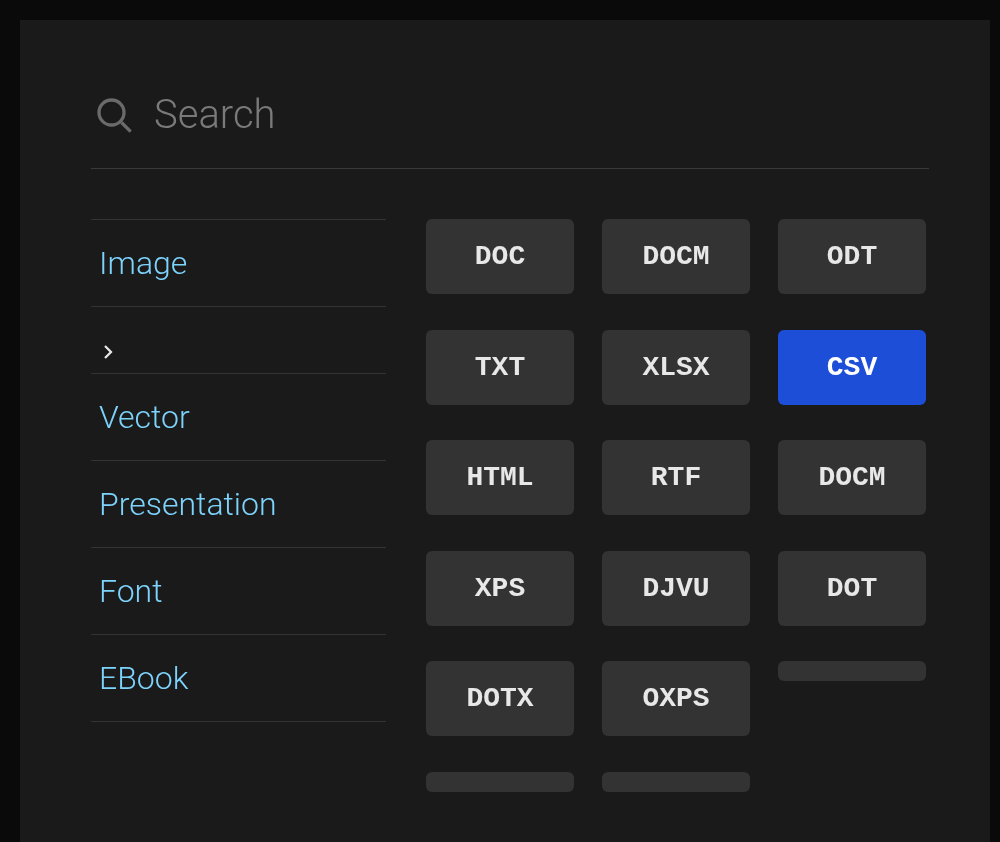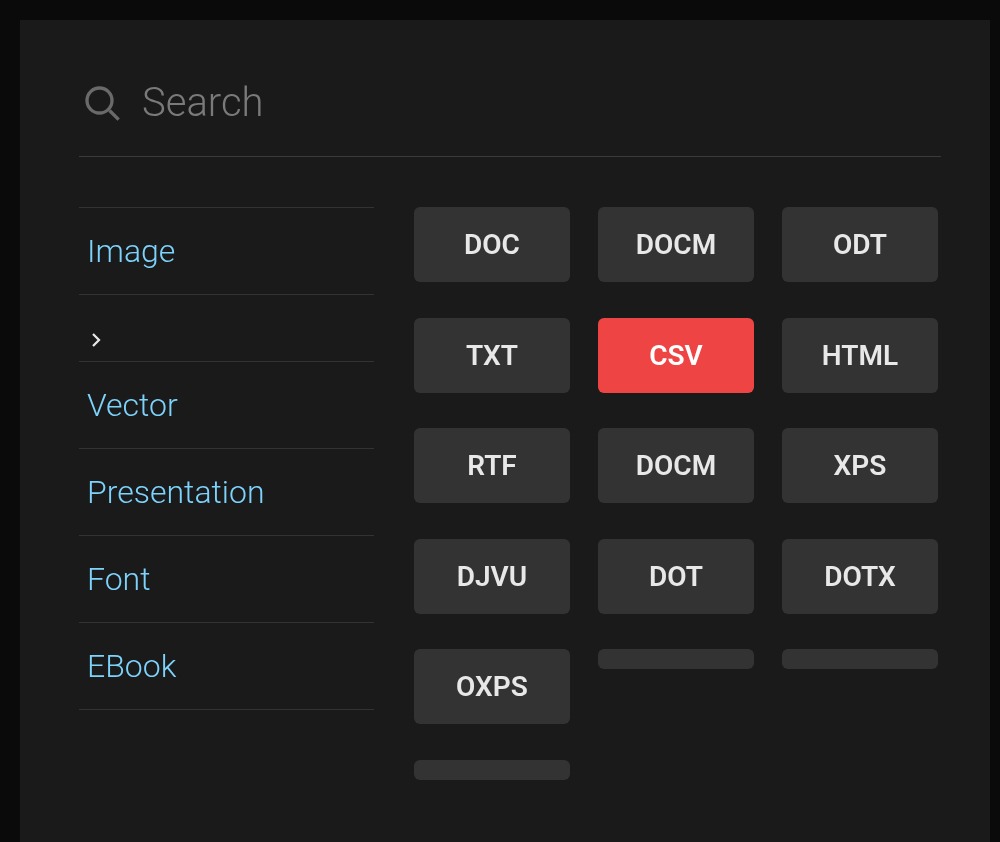--- a/index.html
+++ b/index.html
@@ -12,21 +12,21 @@
       width: 1000px;
       height: 842px;
       font-family: -apple-system, BlinkMacSystemFont, "Segoe UI", Roboto, "Helvetica Neue", Arial, sans-serif;
       overflow: hidden;
     }
     .container {
       background: #1a1a1a;
       width: 970px;
       height: 822px;
       margin: 20px 0 0 20px;
-      padding: 4px;
+      padding: 16px;
     }
     .search-bar {
       display: flex;
       align-items: center;
       padding: 55px 50px 30px 58px;
       gap: 20px;
     }
     .search-icon {
       width: 40px;
       height: 40px;
@@ -102,20 +102,21 @@
     }
     .format-grid {
       display: grid;
       grid-template-columns: repeat(3, 1fr);
       gap: 28px;
       height: 580px;
       overflow-y: auto;
       padding-right: 18px;
       scrollbar-width: thin;
       scrollbar-color: #555 transparent;
+      font-family: Liberation Mono, monospace;
     }
     .format-grid::-webkit-scrollbar {
       width: 8px;
     }
     .format-grid::-webkit-scrollbar-track {
       background: transparent;
     }
     .format-grid::-webkit-scrollbar-thumb {
       background: #555;
       border-radius: 4px;
@@ -128,21 +129,21 @@
       font-size: 28px;
       font-weight: 600;
       height: 75px;
       cursor: pointer;
       font-family: inherit;
       display: flex;
       align-items: center;
       justify-content: center;
     }
     .format-button.selected {
-      background: #ef4444;
+      background: #1d4ed8;
       color: #ffffff;
     }
     .format-button.partial {
       height: 20px;
       overflow: hidden;
     }
   </style>
 </head>
 <body>
 
@@ -183,20 +184,21 @@
         <span>EBook</span>
       </div>
     </div>
 
     <div class="format-grid-wrapper">
       <div class="format-grid">
         <button class="format-button">DOC</button>
         <button class="format-button">DOCM</button>
         <button class="format-button">ODT</button>
         <button class="format-button">TXT</button>
+        <button class="format-button">XLSX</button>
         <button class="format-button selected">CSV</button>
         <button class="format-button">HTML</button>
         <button class="format-button">RTF</button>
         <button class="format-button">DOCM</button>
         <button class="format-button">XPS</button>
         <button class="format-button">DJVU</button>
         <button class="format-button">DOT</button>
         <button class="format-button">DOTX</button>
         <button class="format-button">OXPS</button>
         <button class="format-button partial"></button>

